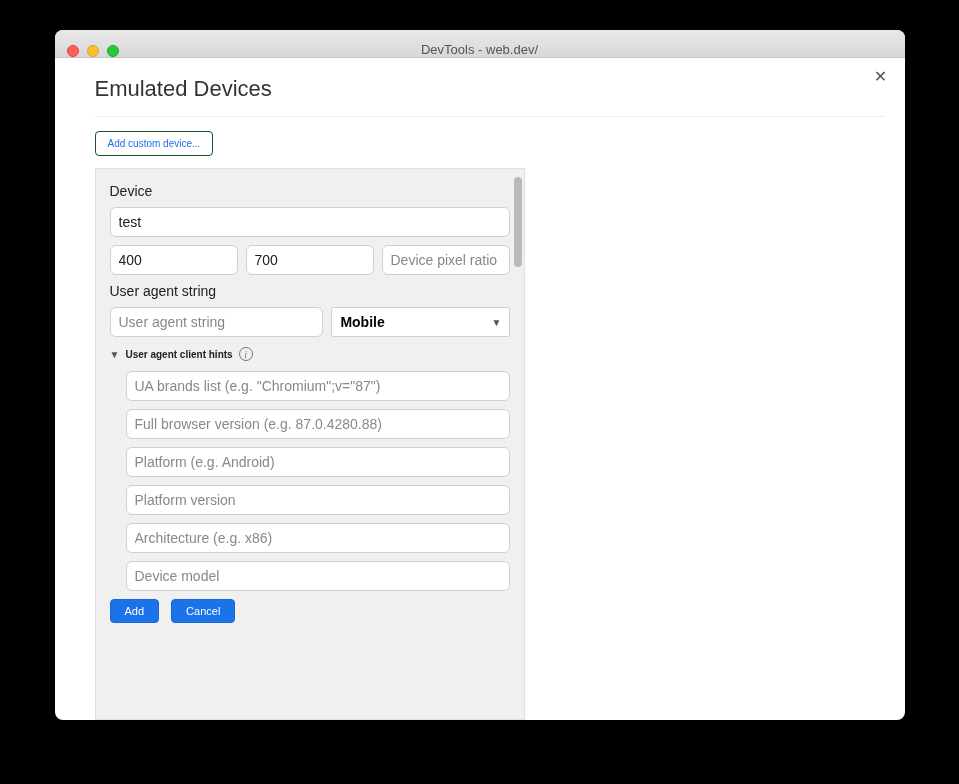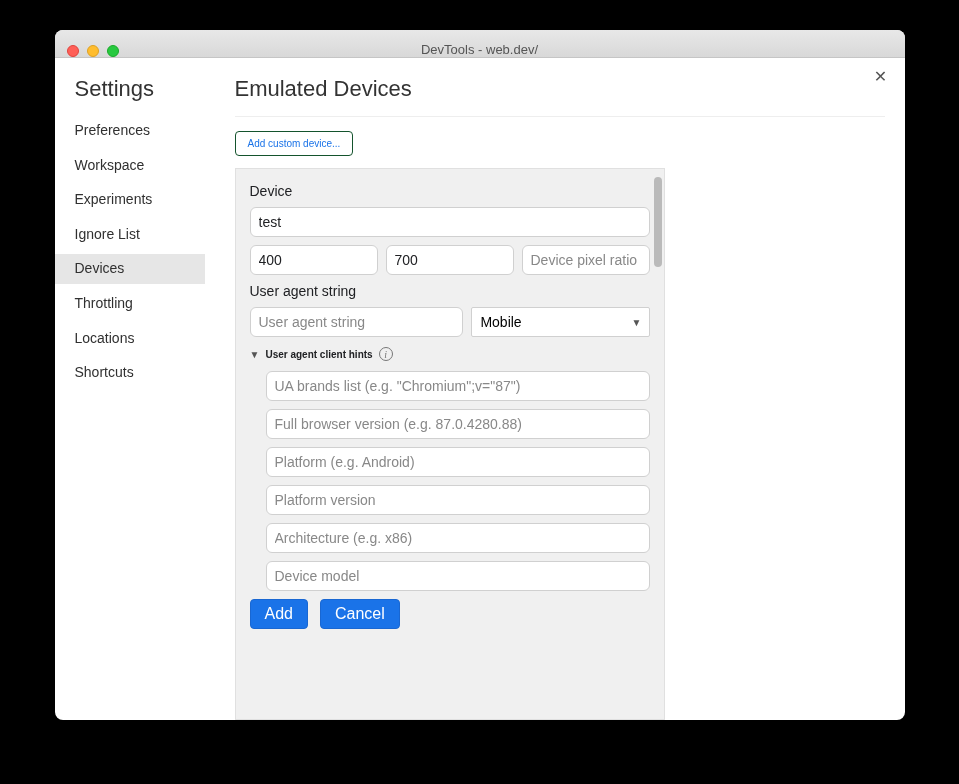--- a/index.html
+++ b/index.html
@@ -149,20 +149,21 @@
     border-radius:6px;
   }
   .input::placeholder { color:#888; }
   .row { display:flex; gap:8px; margin-bottom:8px; }
   .row .input { flex:1; min-width:0; }
   .w-full { width:100%; margin-bottom:8px; display:block; }
   .w-sm { width: 100px; flex:0 0 100px; }
   .select-wrap {
     flex:1;
     position:relative;
+    font-weight:bold;
   }
   .select {
     width:100%;
     background:#fff;
     border:1px solid #d0d0d0;
     font-size:14px;
     padding:6px 24px 6px 8px;
     border-radius:2px;
     appearance:none;
     cursor:pointer;
@@ -203,21 +204,21 @@
     font-family: Georgia, serif;
   }
   .hints-body { padding-left:16px; }
   .hints-body .input { width:100%; margin-bottom:8px; display:block; }
 
   .btn-row { display:flex; gap:12px; margin-top:8px; }
   .btn {
     background:#1a73e8;
     color:#fff;
     border:1px solid #1967d2;
-    font-size:16px;
+    font-size:11px;
     padding:5px 14px;
     border-radius:4px;
     cursor:pointer;
   }
 
 </style>
 </head>
 <body>
 
 <div class="window">
@@ -226,31 +227,20 @@
       <div class="dot red"></div>
       <div class="dot yellow"></div>
       <div class="dot green"></div>
     </div>
     <div class="titlebar-text">DevTools - web.dev/</div>
   </div>
 
   <div class="content">
     <div class="close-x">✕</div>
 
-    <div class="sidebar">
-      <h1>Settings</h1>
-      <div class="nav-item">Preferences</div>
-      <div class="nav-item">Workspace</div>
-      <div class="nav-item">Experiments</div>
-      <div class="nav-item">Ignore List</div>
-      <div class="nav-item selected">Devices</div>
-      <div class="nav-item">Throttling</div>
-      <div class="nav-item">Locations</div>
-      <div class="nav-item">Shortcuts</div>
-    </div>
 
     <div class="main">
       <h2>Emulated Devices</h2>
       <button class="add-device-btn">Add custom device...</button>
 
       <div class="form-panel">
         <div class="scroll-thumb"></div>
 
         <div class="section-label">Device</div>
         <input class="input w-full" value="test" style="">

